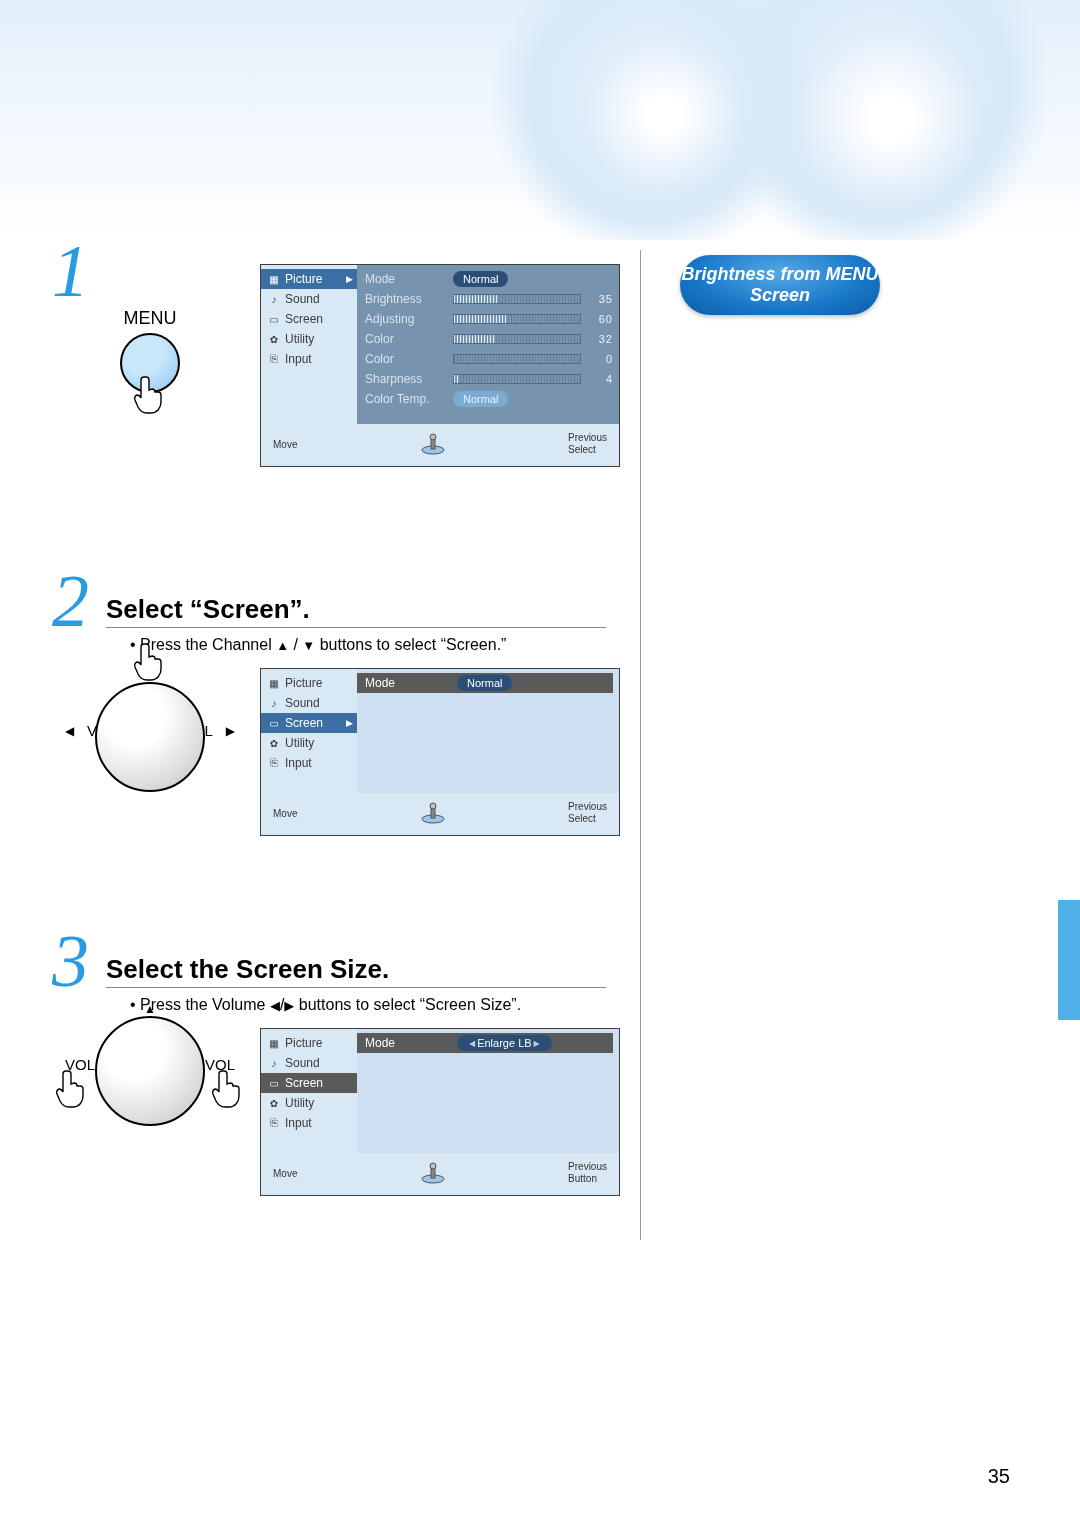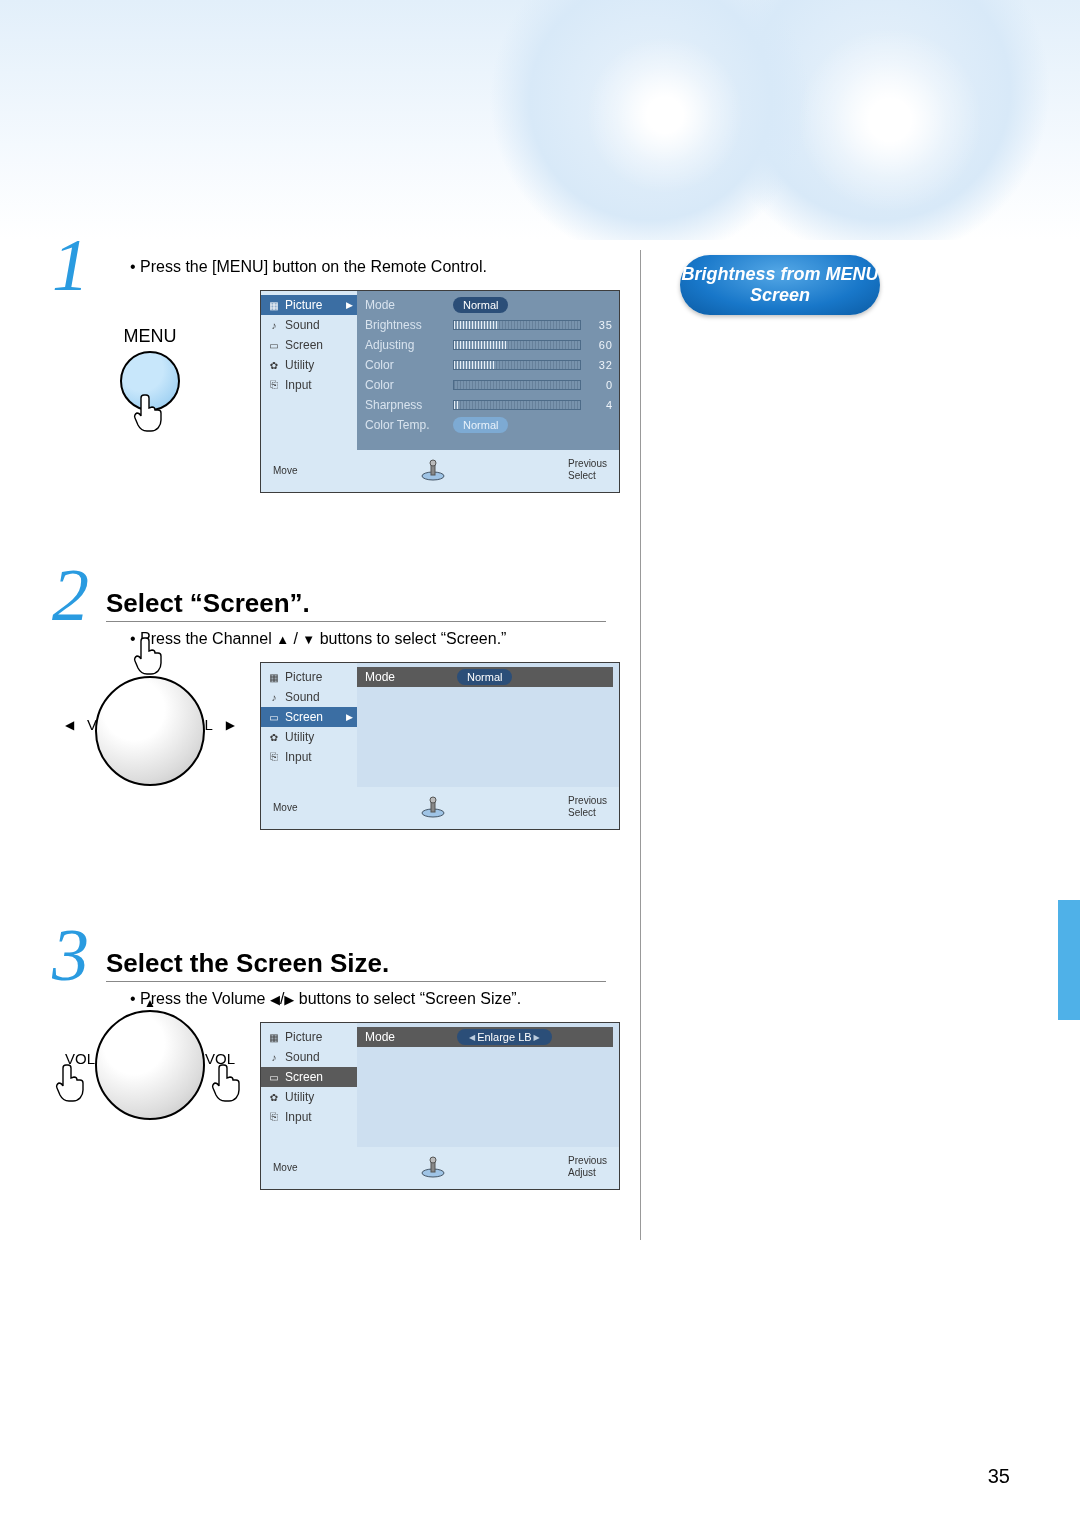--- a/index.html
+++ b/index.html
@@ -141,21 +141,21 @@
   .vol-labels {
     display: flex;
     justify-content: space-between;
     align-items: center;
     width: 170px;
     margin: -70px auto 0;
     font-size: 15px;
   }
   .tri { font-size: 12px; }
 
-  .step1 .remote { top: 68px; }
+  .step1 .remote { top: 44px; }
   .step2 .remote { top: 48px; }
   .step3 .remote { top: 48px; }
 
   
   .osd {
     margin-left: 200px;
     margin-top: 14px;
     width: 360px;
     border: 1px solid #3d3d3d;
     background: #d8e8f5;
@@ -271,21 +271,20 @@
 <div class="callout">
   <span>Brightness from MENU Screen</span>
 </div>
 
 <div class="tab-marker"></div>
 
 <div class="content">
 
   <div class="step step1">
     <div class="stepnum">1</div>
-    <div class="stepdesc">• Press the [MENU] button on the Remote Control.</div>
 
     <div class="remote">
       <div class="menu-label">MENU</div>
       <div class="menu-btn"></div>
       <div class="hand">
         <svg viewBox="0 0 34 40">
             <path d="M13 2c2 0 3 1 3 3v10l3-1c2 0 3 1 3 3l3 0c2 0 3 1 3 3v7c0 6-4 11-10 11h-4c-4 0-7-2-9-6l-3-7c-1-2 0-4 2-5 2 0 3 1 4 3V5c0-2 1-3 3-3z" fill="#fff" stroke="#000" stroke-width="1.4"></path>
           </svg>
       </div>
     </div>
@@ -516,20 +515,20 @@
       </div>
       <div class="osd-footer">
         <span>Move</span>
         <span class="joy">
           <svg viewBox="0 0 26 22">
               <ellipse cx="13" cy="17" rx="11" ry="4" fill="#9fc4e6" stroke="#456"></ellipse>
               <rect x="11" y="4" width="4" height="12" fill="#888" stroke="#555"></rect>
               <circle cx="13" cy="4" r="3" fill="#bbb" stroke="#555"></circle>
             </svg>
         </span>
-        <span class="right"><span>Previous</span><br><span>Adjust</span></span>
+        <span class="right"><span>Previous</span><br><span>Button</span></span>
       </div>
     </div>
   </div>
 
 </div>
 
 <div class="pagenum">35</div>
 
 </body></html>

